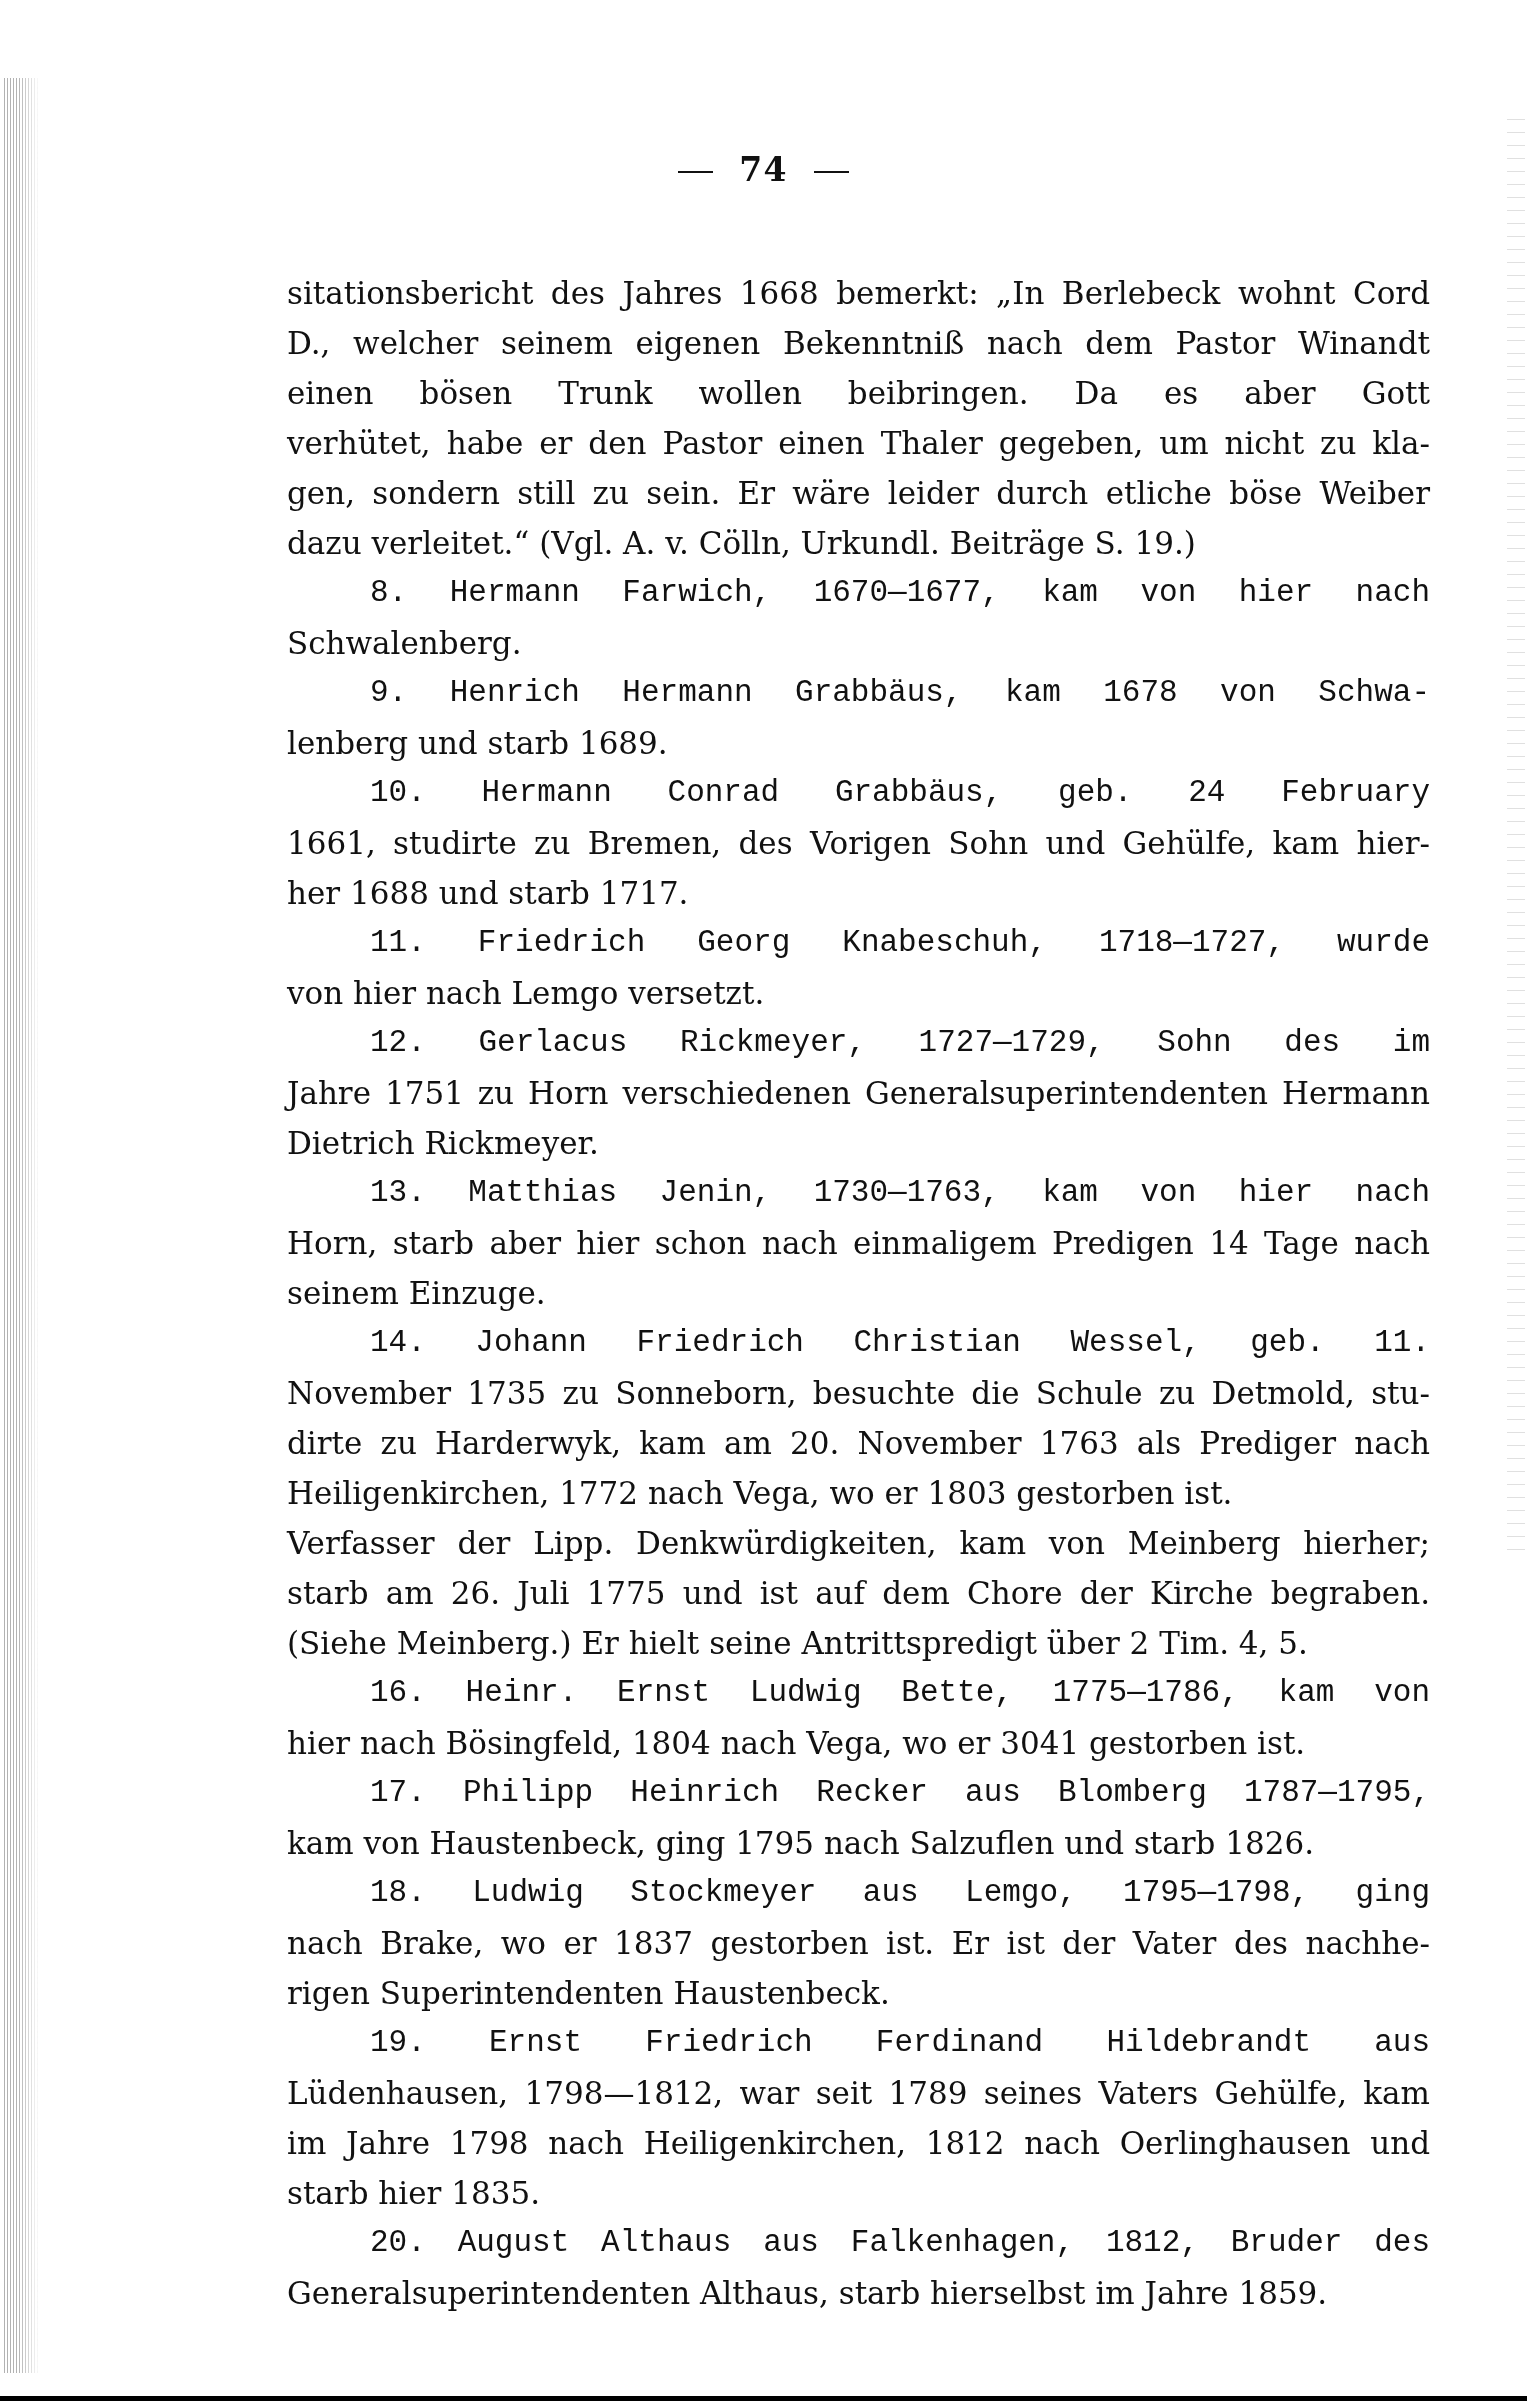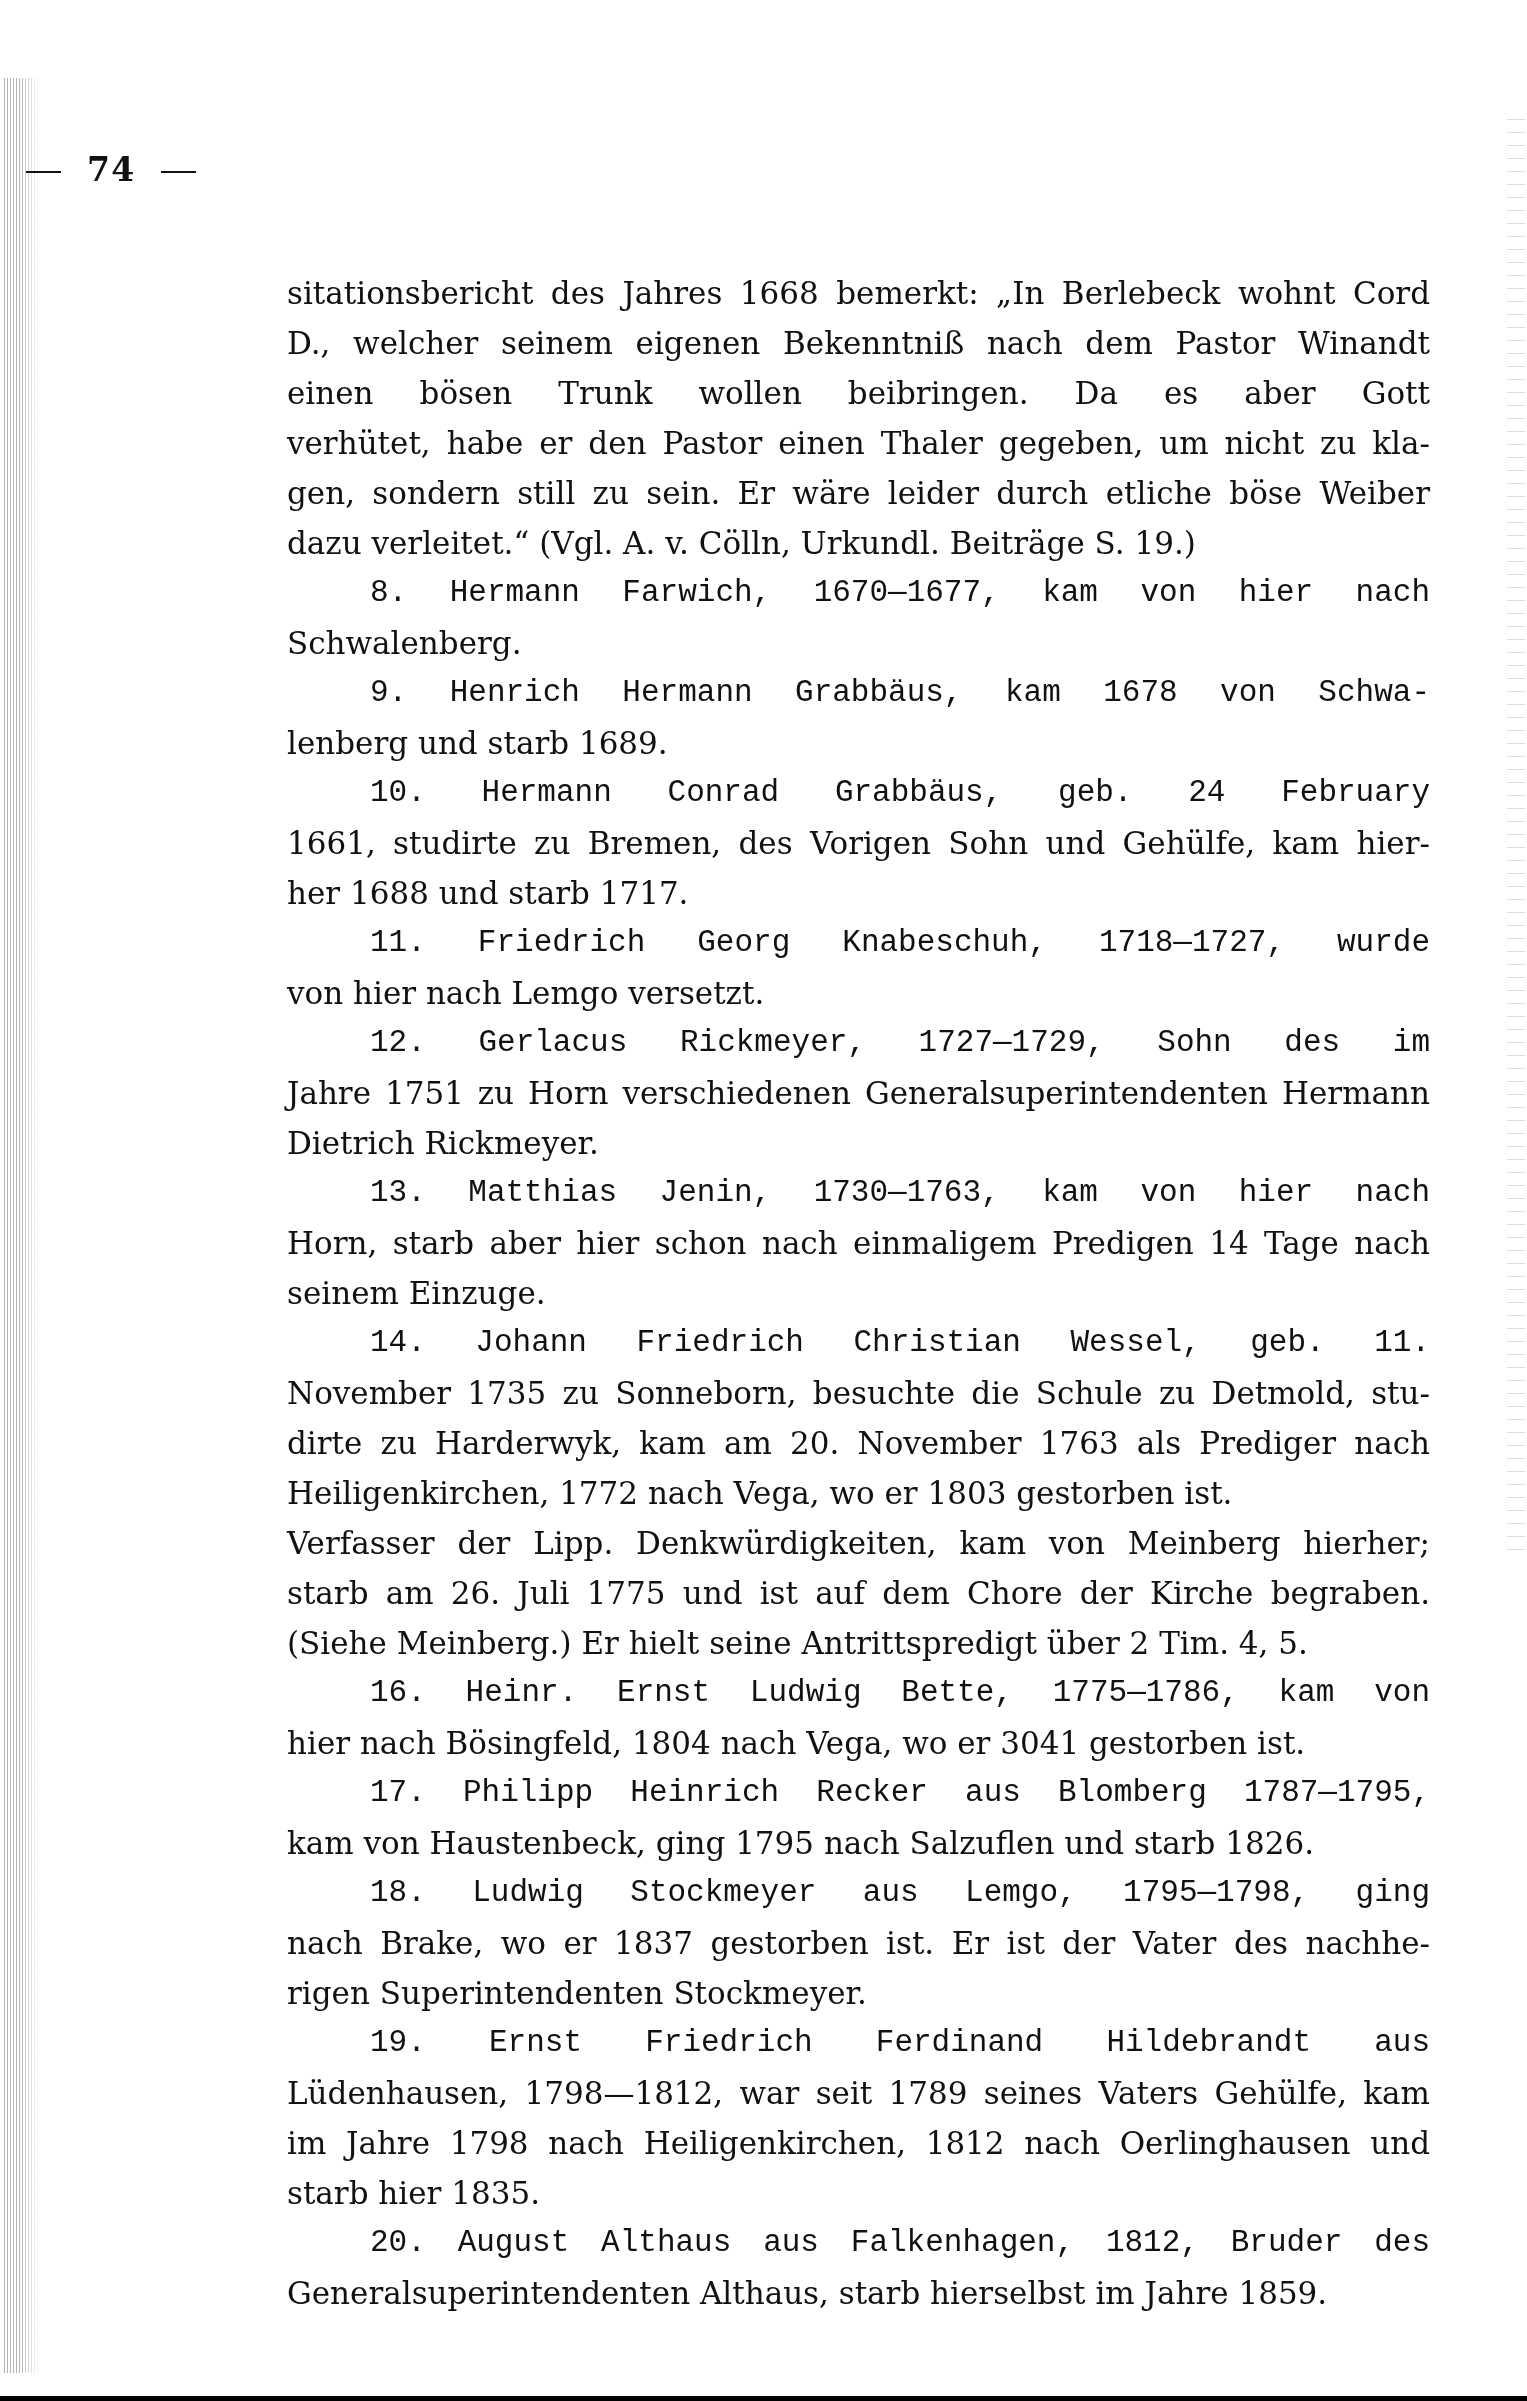--- a/index.html
+++ b/index.html
@@ -20,21 +20,21 @@
   }
   .edge-noise-right {
     position: absolute; right: 2.4px; top: 119px; width: 18px; height: 1431px;
     background: repeating-linear-gradient(0deg, rgba(0,0,0,0.35) 0 1.2px, rgba(0,0,0,0) 1.2px 13px);
     opacity: 0.35;
   }
   .bottom-bar {
     position: absolute; left: 0; bottom: 0; width: 1527px; height: 5.4px; background: #000;
   }
   .page-number {
-    position: absolute; top: 150px; left: 0; width: 1527px; text-align: left;
+    position: absolute; top: 150px; left: 0; width: 1527px; text-align: center;
     font-size: 33px; font-weight: bold; letter-spacing: 1.2px;
   }
   .page-number .dash { display: inline-block; width: 35px; height: 2.4px; background: #111; vertical-align: middle; margin: 0 26px; }
   .body-text {
     position: absolute; left: 287px; top: 237px; width: 1143px;
     font-size: 31px; line-height: 50px;
     text-align: justify; text-align-last: left; margin-top: 31px;
   }
   .line { display: block; white-space: nowrap; height: 50px; text-align: justify; text-align-last: justify; }
   .line.last { text-align-last: left; }
@@ -79,21 +79,21 @@
       <span class="line last">Heiligenkirchen, 1772 nach Vega, wo er 1803 gestorben ist.</span>
       <span class="line">Verfasser der Lipp. Denkwürdigkeiten, kam von Meinberg hierher;</span>
       <span class="line">starb am 26. Juli 1775 und ist auf dem Chore der Kirche begraben.</span>
       <span class="line last">(Siehe Meinberg.) Er hielt seine Antrittspredigt über 2 Tim. 4, 5.</span>
       <span class="line indent">16. Heinr. Ernst Ludwig Bette, 1775—1786, kam von</span>
       <span class="line last">hier nach Bösingfeld, 1804 nach Vega, wo er 3041 gestorben ist.</span>
       <span class="line indent">17. Philipp Heinrich Recker aus Blomberg 1787—1795,</span>
       <span class="line last">kam von Haustenbeck, ging 1795 nach Salzuflen und starb 1826.</span>
       <span class="line indent">18. Ludwig Stockmeyer aus Lemgo, 1795—1798, ging</span>
       <span class="line">nach Brake, wo er 1837 gestorben ist. Er ist der Vater des nachhe-</span>
-      <span class="line last">rigen Superintendenten Stockmeyer.</span>
+      <span class="line last">rigen Superintendenten Haustenbeck.</span>
       <span class="line indent">19. Ernst Friedrich Ferdinand Hildebrandt aus</span>
       <span class="line">Lüdenhausen, 1798—1812, war seit 1789 seines Vaters Gehülfe, kam</span>
       <span class="line">im Jahre 1798 nach Heiligenkirchen, 1812 nach Oerlinghausen und</span>
       <span class="line last">starb hier 1835.</span>
       <span class="line indent">20. August Althaus aus Falkenhagen, 1812, Bruder des</span>
       <span class="line last">Generalsuperintendenten Althaus, starb hierselbst im Jahre 1859.</span>
     </div>
 
   <div class="bottom-bar"></div>
 </div>

